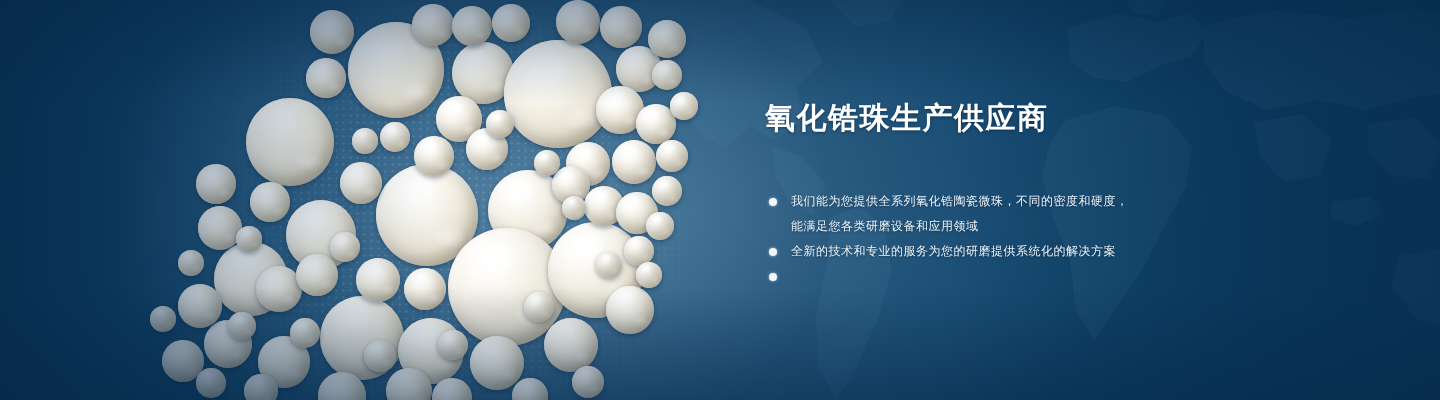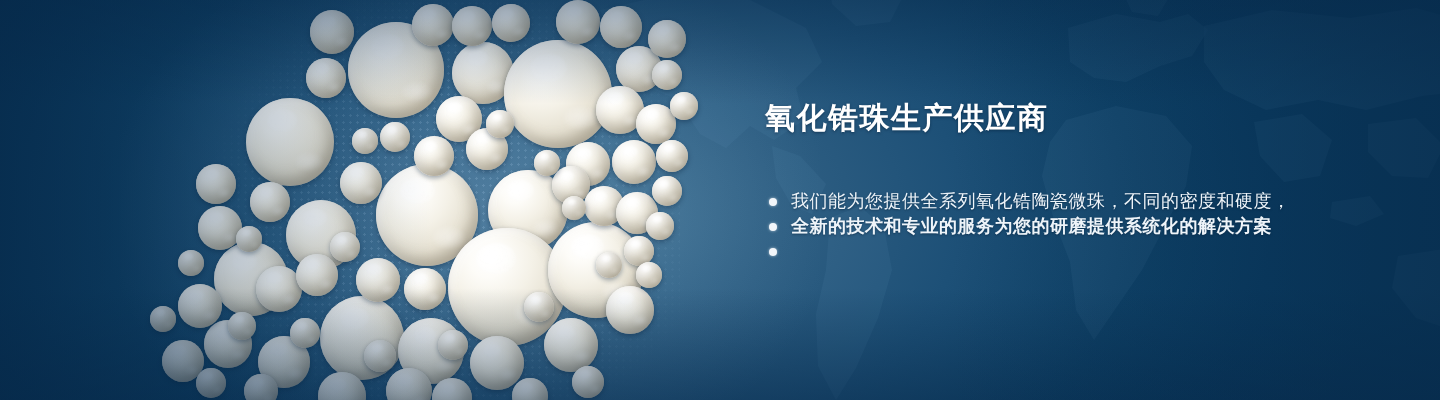--- a/index.html
+++ b/index.html
@@ -96,26 +96,26 @@
     line-height:1.22;
     text-shadow:0 1px 3px rgba(4,28,52,.55);
   }
   .bullets{
     list-style:none;margin:52px 0 0 0;padding:0;
   }
   .bullets li{
     position:relative;
     padding-left:26px;
     color:#eef4f9;
-    font-size:18px;
+    font-size:12px;
     line-height:25px;
     letter-spacing:.5px;
     text-shadow:0 1px 2px rgba(4,28,52,.5);
   }
-  .bullets li + li{margin-top:0;font-weight:bold;}
+  .bullets li + li{margin-top:0;}
   .dot{
     position:absolute;left:4px;top:9px;
     width:8px;height:8px;border-radius:50%;
     background:#f2f6fa;
     box-shadow:0 0 3px rgba(255,255,255,.6);
   }
 </style>
 </head>
 <body>
 
@@ -240,20 +240,21 @@
 
   <div class="copy">
 
     <h1 class="headline">氧化锆珠生产供应商</h1>
 
     <ul class="bullets">
 
       <li>
         <span class="dot"></span>
         <span>我们能为您提供全系列氧化锆陶瓷微珠，不同的密度和硬度，</span><br>
+        <span>能满足您各类研磨设备和应用领域</span>
       </li>
 
       <li>
         <span class="dot"></span>
         <span>全新的技术和专业的服务为您的研磨提供系统化的解决方案</span>
       </li>
 
       <li>
         <span class="dot"></span>
       </li>

